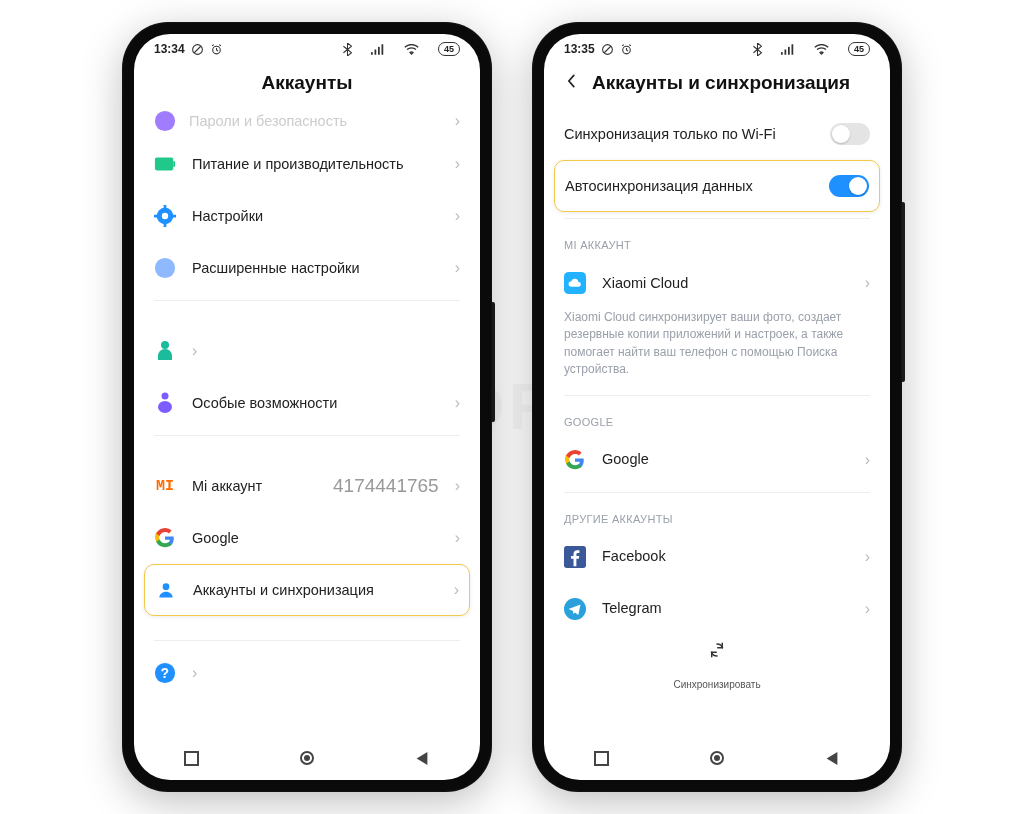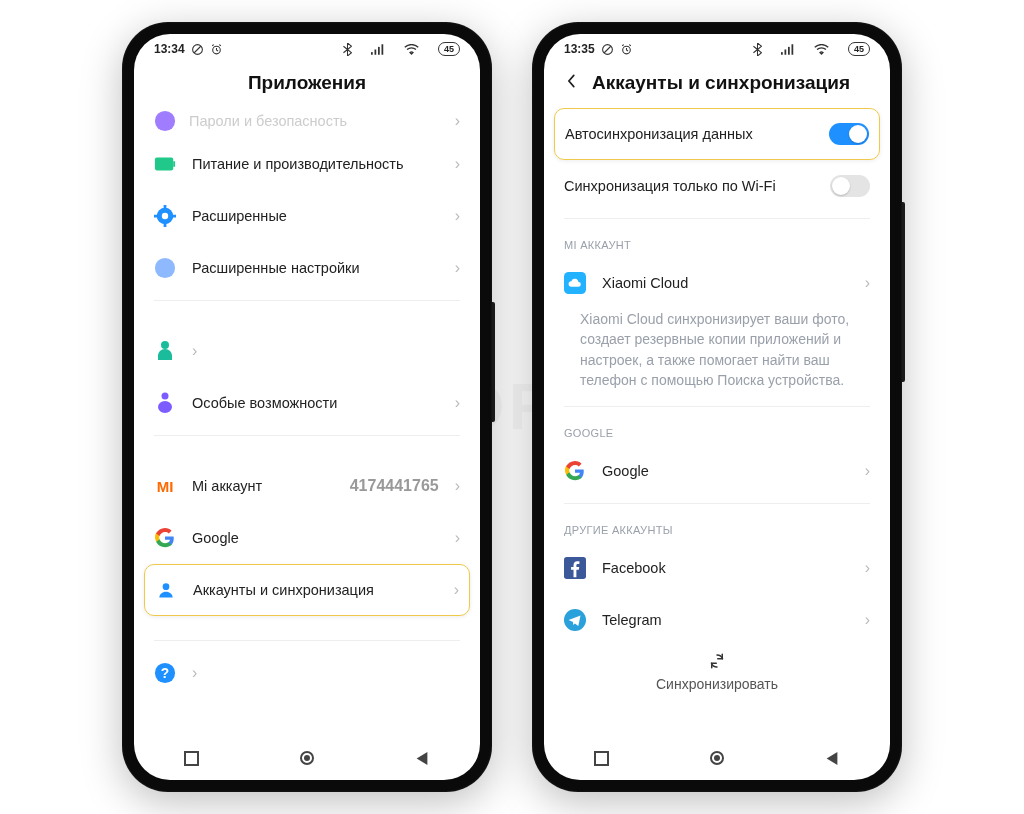--- a/index.html
+++ b/index.html
@@ -67,41 +67,41 @@
   
   .content { flex:1; overflow:hidden; }
   .row {
     display:flex; align-items:center;
     padding: 14px 20px;
     min-height:52px;
     position:relative;
     gap: 16px;
   }
   .row.truncated-top { padding-top:2px; padding-bottom:6px; min-height:0; color:#bbb;gap:13px; }
-  .row .icon { width:22px; height:22px; flex:0 0 22px; display:flex; align-items:center; justify-content:center; }
+  .row .icon { width:22px; height:22px; flex:0 0 22px; display:flex; align-items:center; justify-content:center;font-family:Liberation Mono, monospace; }
   .row .label { flex:1; font-size:14.5px; color:#222; line-height:1.3; }
-  .row .value { font-size:16px; color:#999;font-weight:bold; }
+  .row .value { font-size:19px; color:#999; }
   .row .chevron { color:#bbb; }
   .highlight {
     margin: 0 10px; border:1px solid #f0c94a; border-radius:10px;
     box-shadow: 0 1px 4px rgba(0,0,0,0.08);
     padding: 14px 10px;
   }
   .divider { height:1px; background:#eee; margin: 6px 20px; }
   .spacer { height:18px; }
   .section-title { font-size:11px; color:#9aa0aa; letter-spacing:.3px; padding: 14px 20px 6px; font-weight:500; }
-  .description { font-size:14px; color:#9aa0aa; line-height:1.45; padding: 0 36px 10px; }
+  .description { font-size:12px; color:#9aa0aa; line-height:1.45; padding: 0 20px 10px; }
   .toggle { width:40px; height:22px; border-radius:11px; position:relative; flex:0 0 40px; }
   .toggle.on { background:#1e90ff; }
   .toggle.off { background:#e4e4e4; }
   .toggle::after { content:""; position:absolute; top:2px; width:18px; height:18px; border-radius:50%; background:#fff; box-shadow:0 1px 2px rgba(0,0,0,.2); }
   .toggle.on::after { right:2px; }
   .toggle.off::after { left:2px; }
   .sync-action { text-align:center; padding:6px 0 0; }
-  .sync-action .lbl { font-size:14px; color:#555; margin-top:2px; }
+  .sync-action .lbl { font-size:10px; color:#555; margin-top:16px; }
   
   .navbar {
     height:44px; flex:0 0 44px; display:flex; align-items:center; justify-content:space-around;
   }
   .navbar .nb { width:18px; height:18px; display:flex; align-items:center; justify-content:center; }
   
   .ic-purple   circle{ fill:#a07cff; }
   .ic-blue     { fill:#1e90ff; }
   .ic-cyan     circle{ fill:#8fb9ff; }
   .ic-teal     { fill:#1abc9c; }
@@ -143,21 +143,21 @@
             <rect x="12" y="0" width="2" height="12" fill="#333"></rect>
           </svg>
         <svg width="15" height="11" viewBox="0 0 20 14">
             <path d="M10 13l-2-2a3 3 0 014 0zM4 7a9 9 0 0112 0M1 4a13 13 0 0118 0" stroke="#333" stroke-width="1.7" fill="none"></path>
           </svg>
         <span class="batt">45</span>
       </div>
     </div>
 
     <div class="header center">
-      <span class="header-title">Приложения</span>
+      <span class="header-title">Аккаунты</span>
     </div>
 
     <div class="content">
 
       <div class="row truncated-top">
         <span class="icon">
           <svg width="22" height="22" viewBox="0 0 24 24" class="ic-purple">
               <circle cx="12" cy="12" r="11"></circle>
               <circle cx="12" cy="12" r="7" fill="#fff" opacity=".4"></circle>
               <circle cx="12" cy="12" r="3.5" fill="#fff" opacity=".7"></circle>
@@ -184,21 +184,21 @@
               <circle cx="12" cy="12" r="9" fill="#1e90ff"></circle>
               <circle cx="12" cy="12" r="3.5" fill="#fff"></circle>
               <g stroke="#1e90ff" stroke-width="3">
                 <line x1="12" y1="0" x2="12" y2="4"></line>
                 <line x1="12" y1="20" x2="12" y2="24"></line>
                 <line x1="0" y1="12" x2="4" y2="12"></line>
                 <line x1="20" y1="12" x2="24" y2="12"></line>
               </g>
             </svg>
         </span>
-        <span class="label">Расширенные</span>
+        <span class="label">Настройки</span>
         <span class="chevron">›</span>
       </div>
 
       <div class="row">
         <span class="icon">
           <svg width="22" height="22" viewBox="0 0 24 24" class="ic-cyan">
               <circle cx="12" cy="12" r="11"></circle>
               <circle cx="7" cy="12" r="1.6" fill="#fff"></circle>
               <circle cx="12" cy="12" r="1.6" fill="#fff"></circle>
               <circle cx="17" cy="12" r="1.6" fill="#fff"></circle>
@@ -338,28 +338,28 @@
       <span>
         <svg class="back-chevron" viewBox="0 0 12 20">
             <path d="M10 2L3 10l7 8" stroke="#222" stroke-width="2.4" fill="none" stroke-linecap="round"></path>
           </svg>
       </span>
       <span class="header-title">Аккаунты и синхронизация</span>
     </div>
 
     <div class="content">
 
+      <div class="row">
+        <span class="label">Синхронизация только по Wi-Fi</span>
+        <span class="toggle off"></span>
+      </div>
+
       <div class="row highlight" style="padding-top:12px;padding-bottom:12px;">
         <span class="label">Автосинхронизация данных</span>
         <span class="toggle on"></span>
-      </div>
-
-      <div class="row">
-        <span class="label">Синхронизация только по Wi-Fi</span>
-        <span class="toggle off"></span>
       </div>
 
       <div class="divider"></div>
 
       <div class="section-title">MI АККАУНТ</div>
 
       <div class="row">
         <span class="icon">
           <svg width="24" height="24" viewBox="0 0 24 24">
               <rect width="24" height="24" rx="5" class="ic-cloud-bg"></rect>

